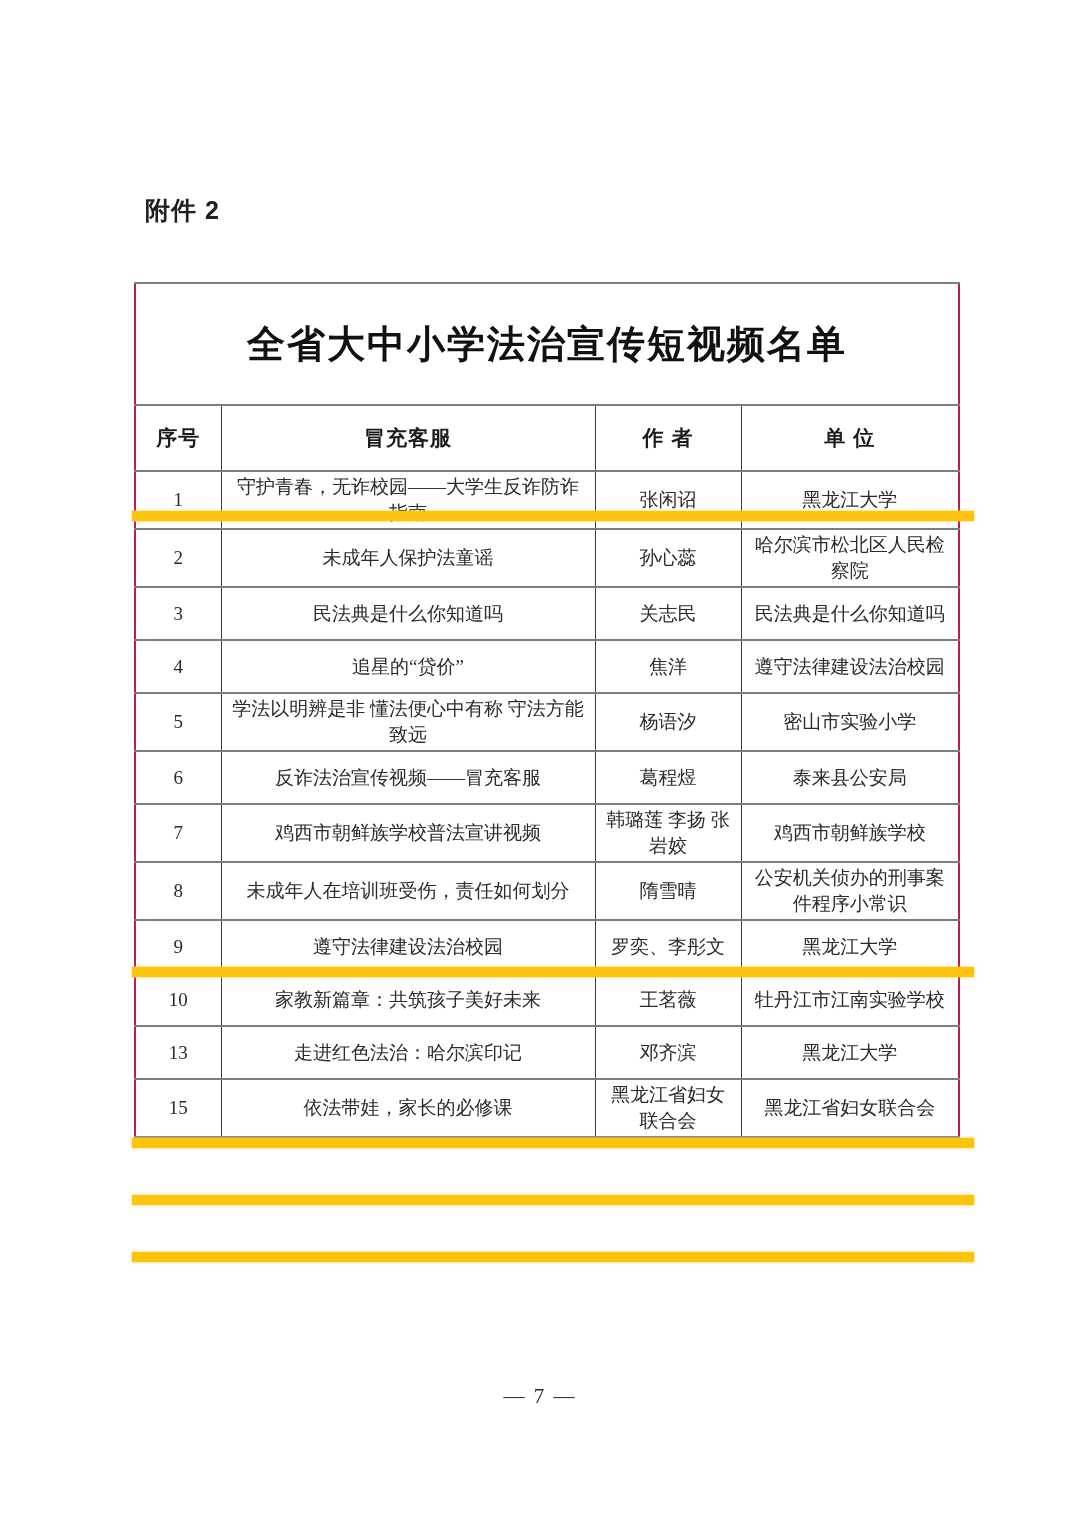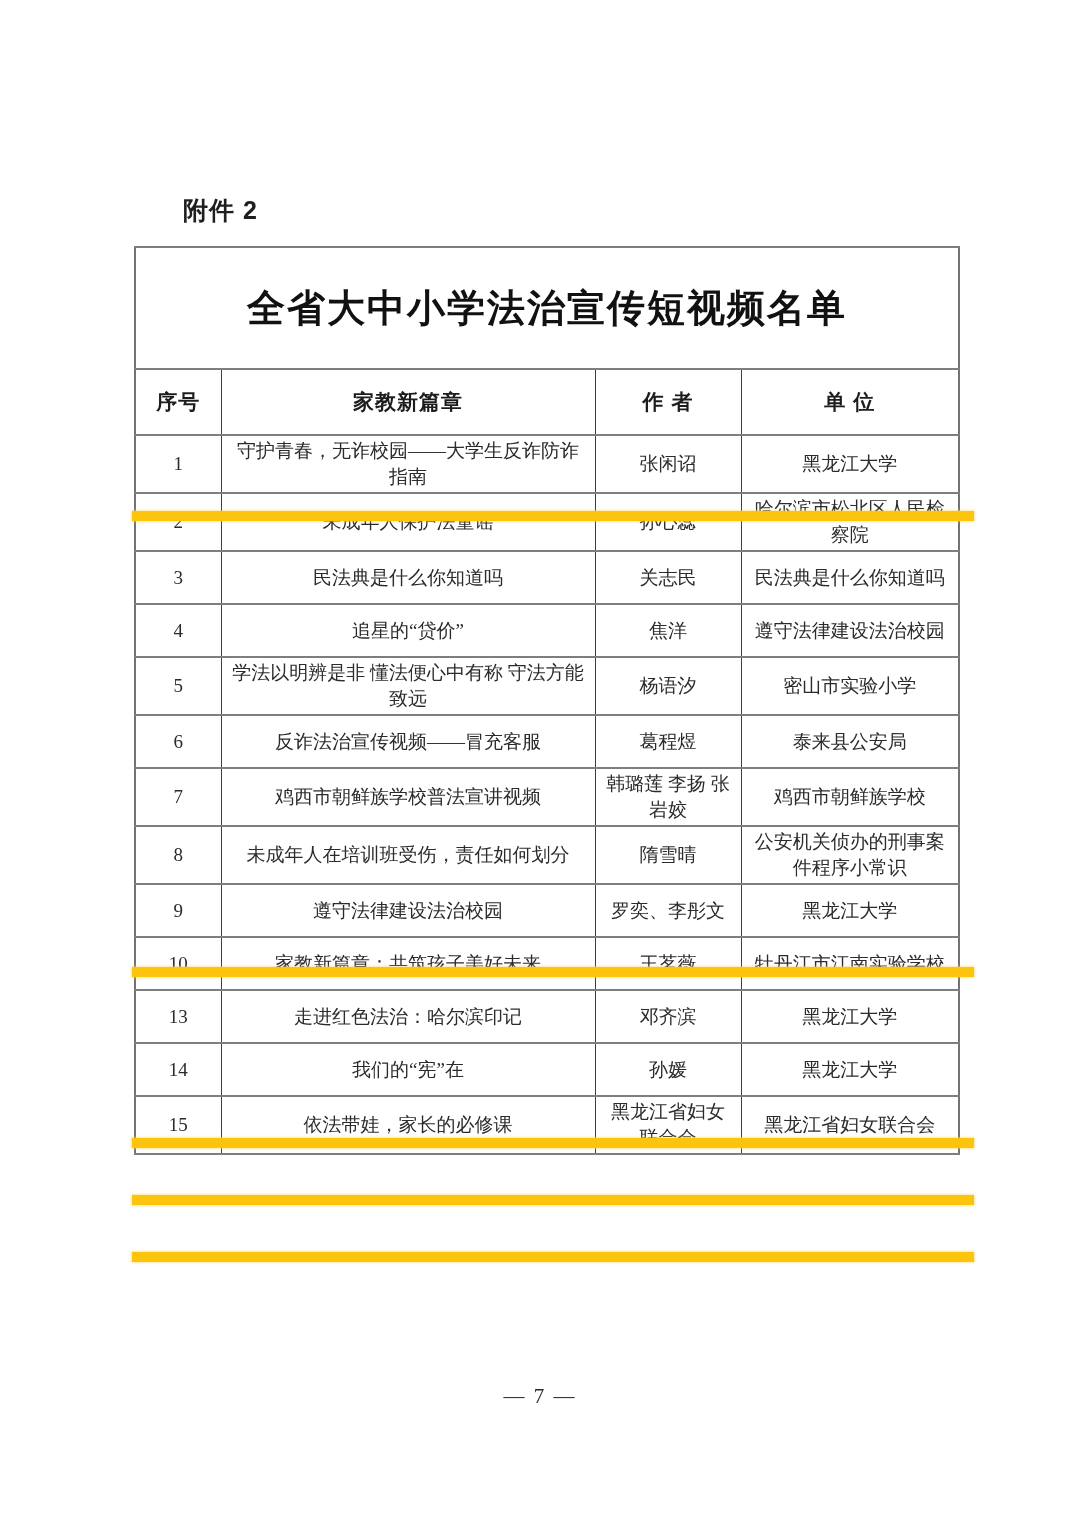--- a/index.html
+++ b/index.html
@@ -13,21 +13,20 @@
     overflow:hidden;
   }
   .attachment-label{
     position:absolute;
     left:145px;top:194px;
     font-family:"Liberation Sans","DejaVu Sans",sans-serif;
     font-weight:700;
     font-size:25px;
     letter-spacing:1px;
     color:#1f1f1f;
-    margin-left:38px;
   }
   .table-wrap{
     position:absolute;
     left:134px;top:246px;
     width:824px;
   }
   table.doc-table{
     width:824px;
     border-collapse:collapse;
     table-layout:fixed;
@@ -40,21 +39,21 @@
   table.doc-table th{
     border-left:1px solid #3d3d3d;
     border-right:1px solid #3d3d3d;
     border-top:2px solid #7e7e7e;
     border-bottom:2px solid #7e7e7e;
     text-align:center;
     vertical-align:middle;
     padding:2px 8px;
     box-sizing:border-box;
   }
-  table.doc-table{border:2px solid #737373;}
+  table.doc-table{border:2px solid #be185d;margin-top:36px;}
   .title-cell{
     height:122px;
     font-size:38px;
     font-weight:700;
     letter-spacing:2px;
     color:#111;
   }
   .header-row th{
     height:66px;
     font-family:"Liberation Sans","DejaVu Sans",sans-serif;
@@ -103,21 +102,21 @@
           <col class="c2">
           <col class="c3">
           <col class="c4">
         </colgroup>
       <tbody>
         <tr>
           <td class="title-cell" colspan="4">全省大中小学法治宣传短视频名单</td>
         </tr>
         <tr class="header-row">
           <th>序号</th>
-          <th>家教新篇章</th>
+          <th>冒充客服</th>
           <th>作  者</th>
           <th>单  位</th>
         </tr>
 
         <tr class="data-row">
           <td class="num-cell">1</td>
           <td>守护青春，无诈校园——大学生反诈防诈指南</td>
           <td>张闲诏</td>
           <td>黑龙江大学</td>
         </tr>
@@ -172,26 +171,20 @@
         <tr class="data-row">
           <td class="num-cell">10</td>
           <td>家教新篇章：共筑孩子美好未来</td>
           <td>王茗薇</td>
           <td>牡丹江市江南实验学校</td>
         </tr>
         <tr class="data-row">
           <td class="num-cell">13</td>
           <td>走进红色法治：哈尔滨印记</td>
           <td>邓齐滨</td>
-          <td>黑龙江大学</td>
-        </tr>
-        <tr class="data-row">
-          <td class="num-cell">14</td>
-          <td>我们的“宪”在</td>
-          <td>孙媛</td>
           <td>黑龙江大学</td>
         </tr>
         <tr class="data-row">
           <td class="num-cell">15</td>
           <td>依法带娃，家长的必修课</td>
           <td>黑龙江省妇女联合会</td>
           <td>黑龙江省妇女联合会</td>
         </tr>
       </tbody>
     </table>

